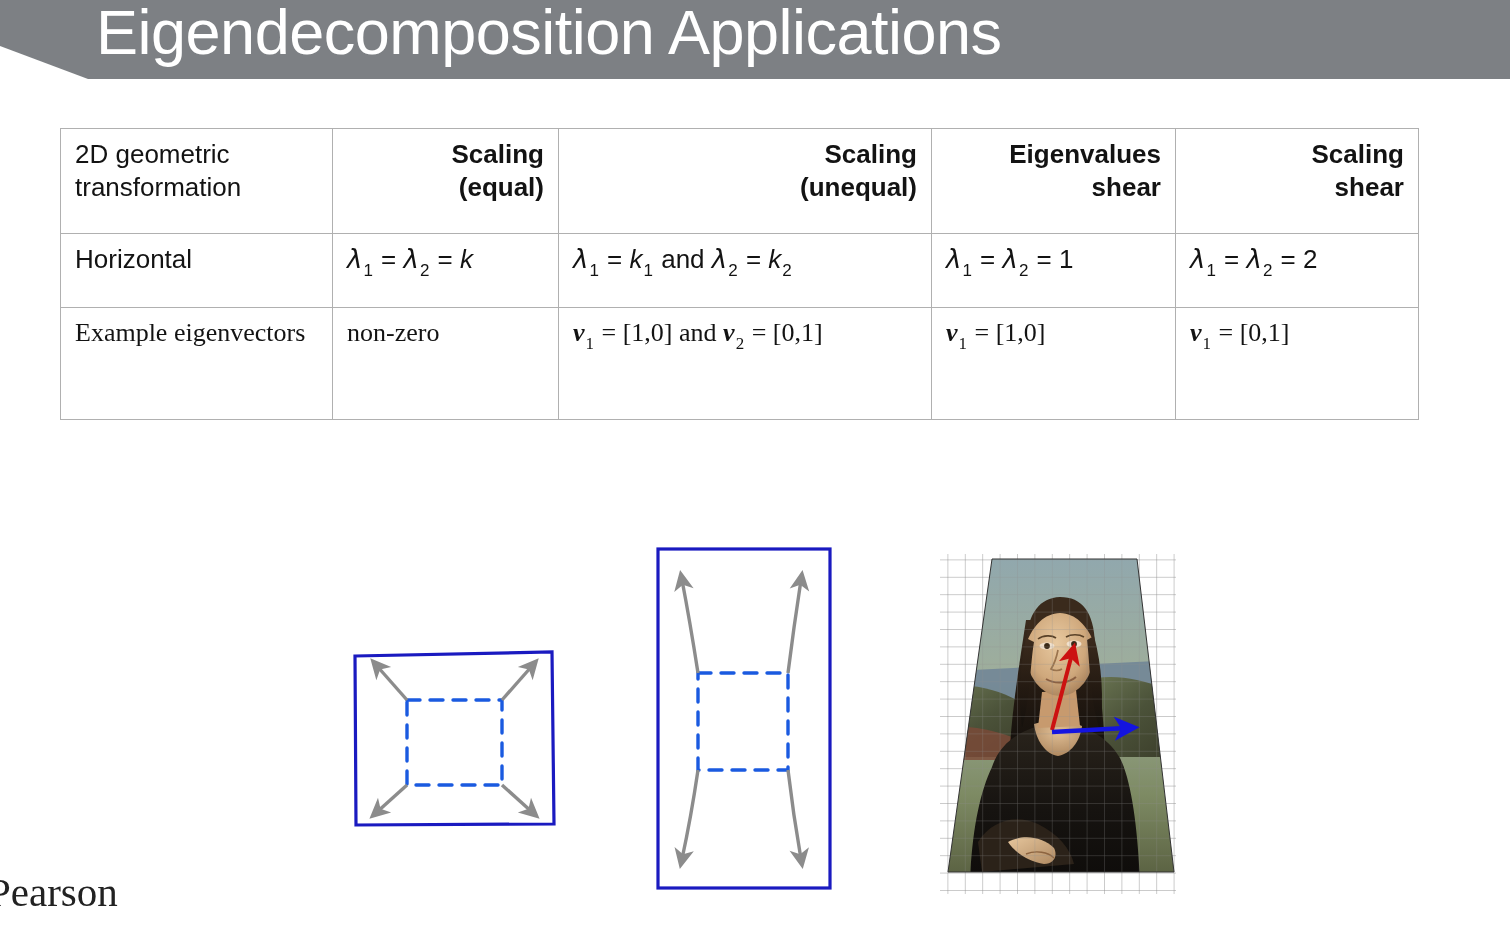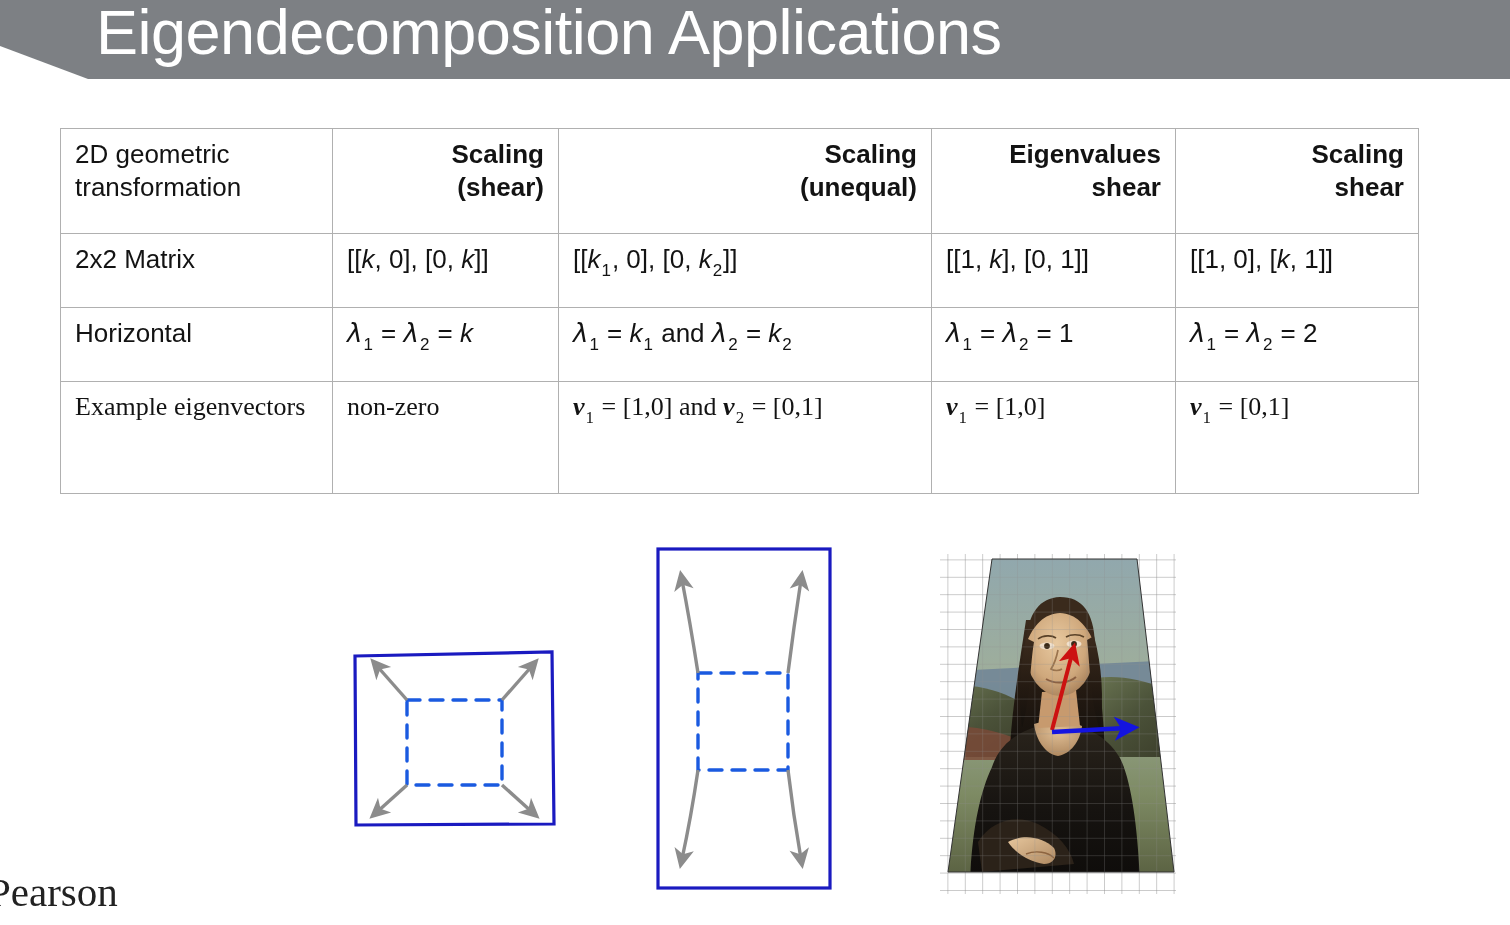--- a/index.html
+++ b/index.html
@@ -118,51 +118,36 @@
       <col class="c2">
       <col class="c3">
       <col class="c4">
   </colgroup>
   <tbody>
 
     <tr class="head-row">
       <td class="rowlabel">2D geometric transformation</td>
       <td class="hcell">
         <span>Scaling</span><br>
-        <span>(shear)</span>
+        <span>(equal)</span>
       </td>
       <td class="hcell">
         <span>Scaling</span><br>
         <span>(unequal)</span>
       </td>
       <td class="hcell">
         <span>Eigenvalues</span><br>
         <span>shear</span>
       </td>
       <td class="hcell">
         <span>Scaling</span><br>
         <span>shear</span>
       </td>
     </tr>
 
-    <tr class="matrix-row">
-      <td>2x2 Matrix</td>
-      <td>
-        [[<span class="it">k</span>, 0], [0, <span class="it">k</span>]]
-      </td>
-      <td>
-        [[<span class="it">k</span><span class="sub">1</span>, 0], [0, <span class="it">k</span><span class="sub">2</span>]]
-      </td>
-      <td>
-        [[1, <span class="it">k</span>], [0, 1]]
-      </td>
-      <td>
-        [[1, 0], [<span class="it">k</span>, 1]]
-      </td>
-    </tr>
 
     <tr class="eig-row">
       <td>Horizontal</td>
       <td>
         <span class="lam">λ</span><span class="sub">1</span> = <span class="lam">λ</span><span class="sub">2</span> = <span class="it">k</span>
       </td>
       <td>
         <span class="lam">λ</span><span class="sub">1</span> = <span class="it">k</span><span class="sub">1</span> and <span class="lam">λ</span><span class="sub">2</span> = <span class="it">k</span><span class="sub">2</span>
       </td>
       <td>

